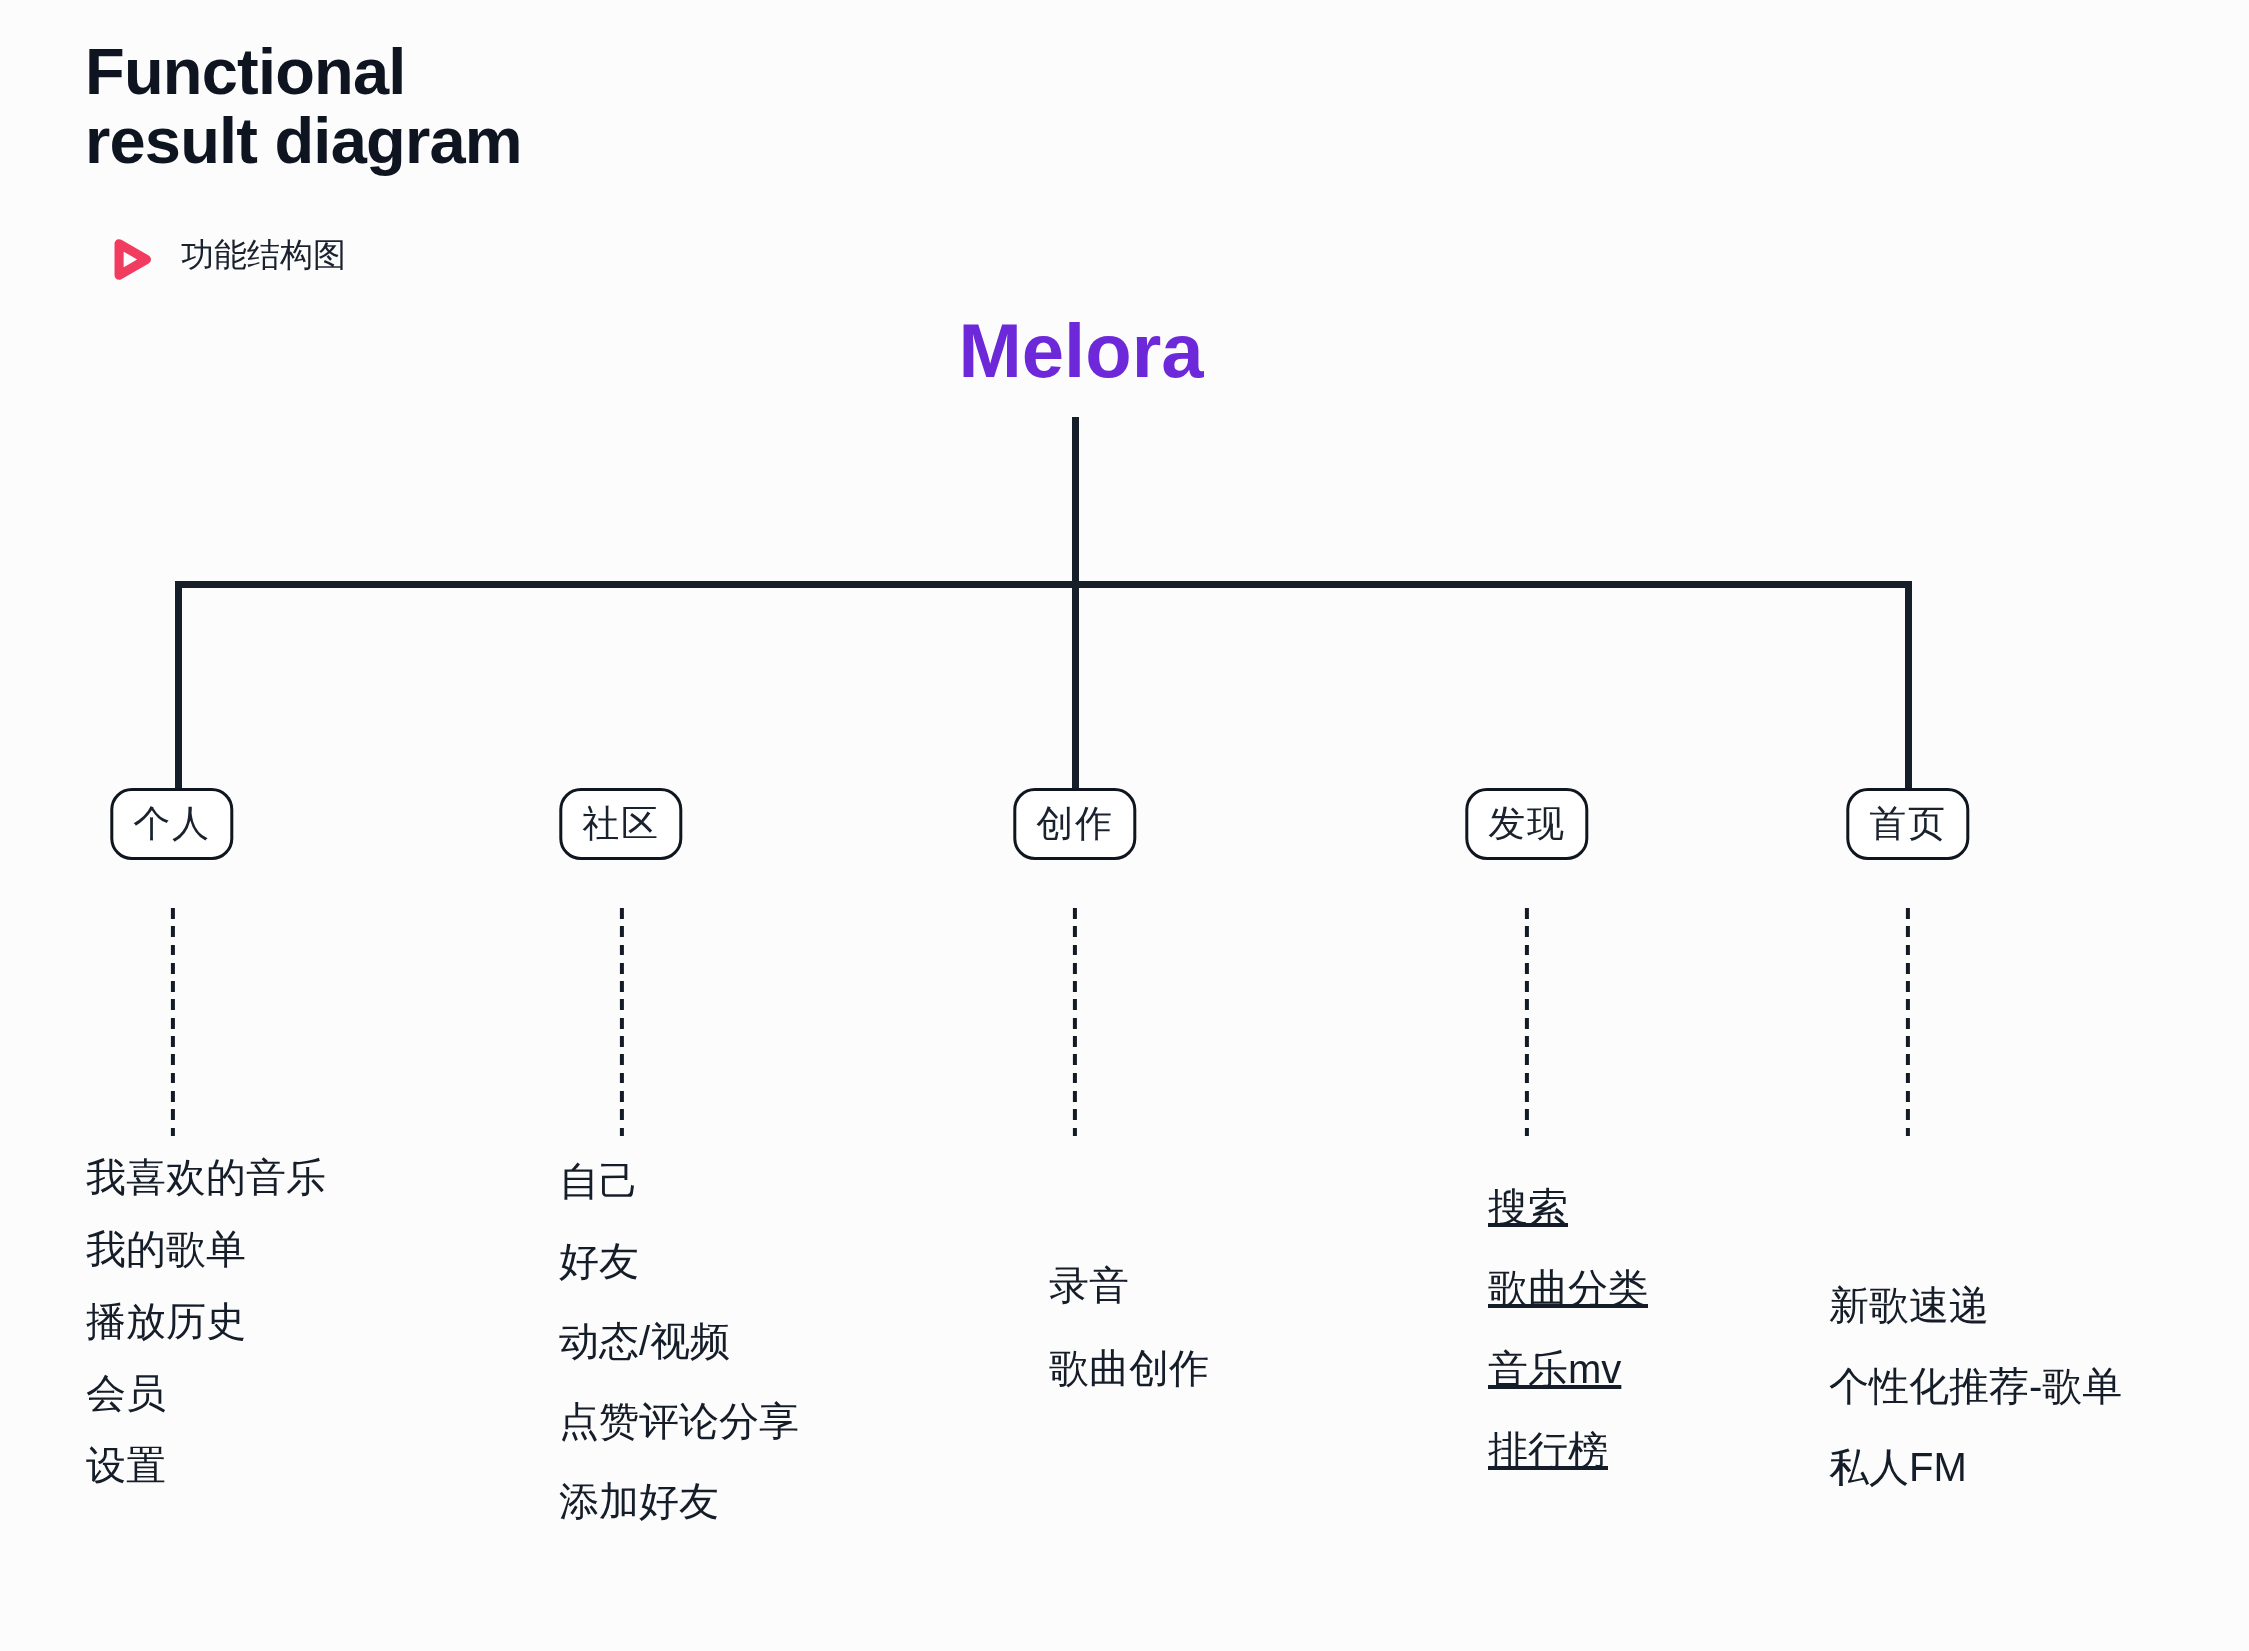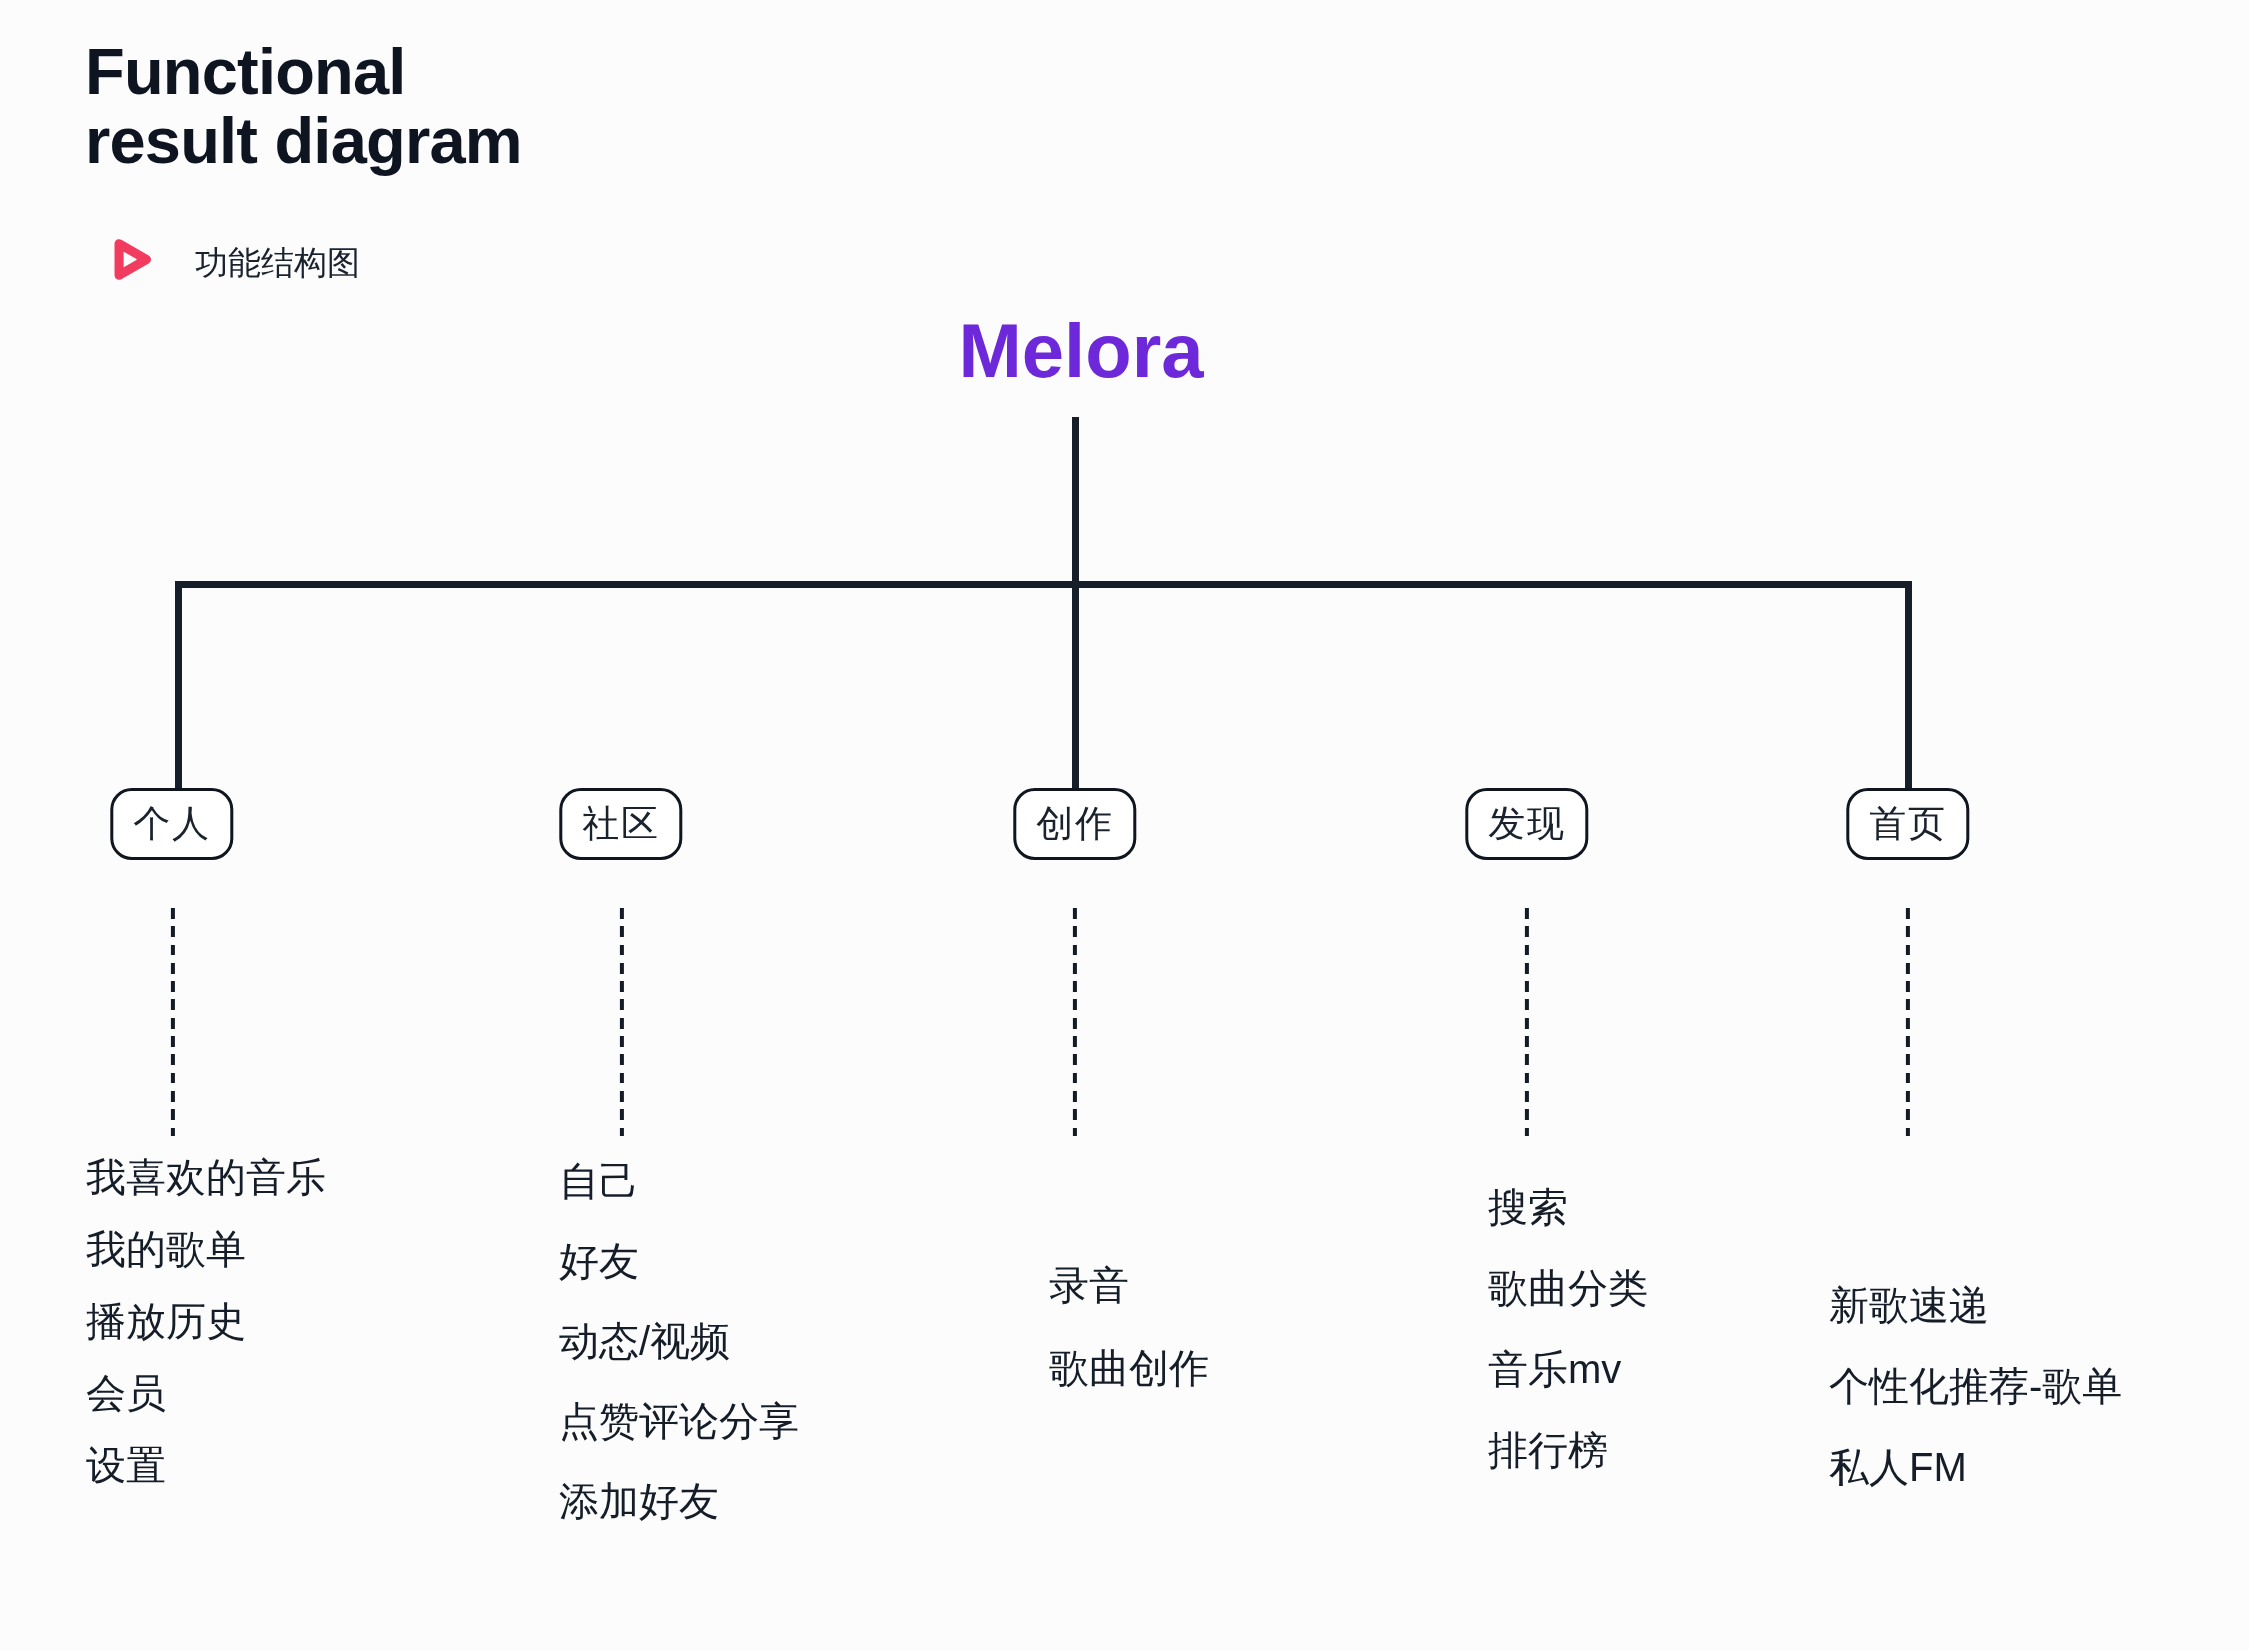--- a/index.html
+++ b/index.html
@@ -12,21 +12,21 @@
     overflow:hidden;
   }
   
   .title{
     position:absolute;left:85px;top:37px;
     font-size:65px;font-weight:800;line-height:69px;
     letter-spacing:-0.8px;color:#0e1520;
   }
   .subtitle-row{
     position:absolute;left:105px;top:233px;
-    display:flex;align-items:flex-end;gap:37px;
+    display:flex;align-items:flex-start;gap:23px;
   }
   .subtitle-row svg{display:block;}
   .subtitle-text{font-size:33px;color:#1a222e;}
   
   .root-label{
     position:absolute;left:1081px;top:307px;
     transform:translateX(-50%);
     font-size:76px;font-weight:800;color:#6d28d9;
     white-space:nowrap;
   }
@@ -56,21 +56,21 @@
     background-image:repeating-linear-gradient(to bottom,#141b24 0 10.8px,transparent 10.8px 18.3px);
   }
   .dash.c1{left:173px}.dash.c2{left:622px}.dash.c3{left:1075px}
   .dash.c4{left:1527px}.dash.c5{left:1908px}
   
   .list{position:absolute;font-size:40px;color:#151d28;white-space:nowrap;}
   .list .li{display:flex;align-items:center;}
   .list.c1{left:86px;top:1141px;}  .list.c1 .li{height:72px;}
   .list.c2{left:559px;top:1141px;}  .list.c2 .li{height:80px;}
   .list.c3{left:1049px;top:1244px;} .list.c3 .li{height:83px;}
-  .list.c4{left:1488px;top:1167px;} .list.c4 .li{height:81px;}
+  .list.c4{left:1488px;top:1167px;} .list.c4 .li{height:81px;text-decoration:underline;}
   .list.c5{left:1829px;top:1265px;} .list.c5 .li{height:81px;text-align:right;}
 </style>
 </head>
 <body>
 
 <div class="canvas">
 
   <div class="title">
     <div>Functional</div>
     <div>result diagram</div>

